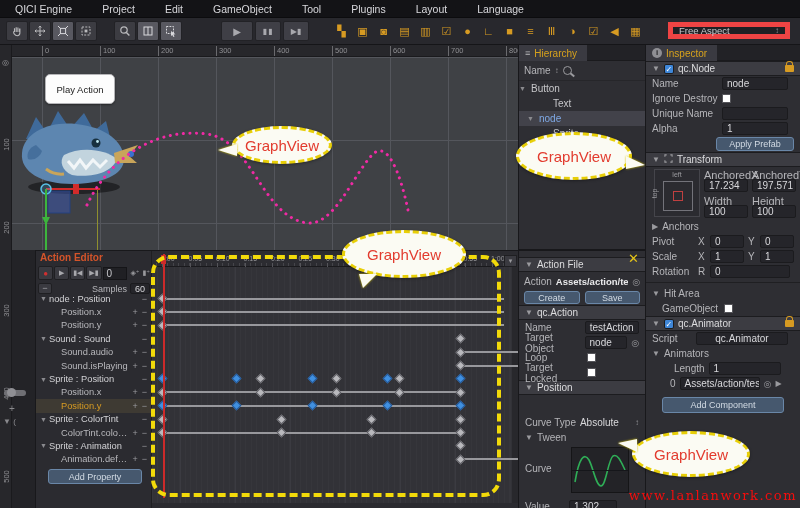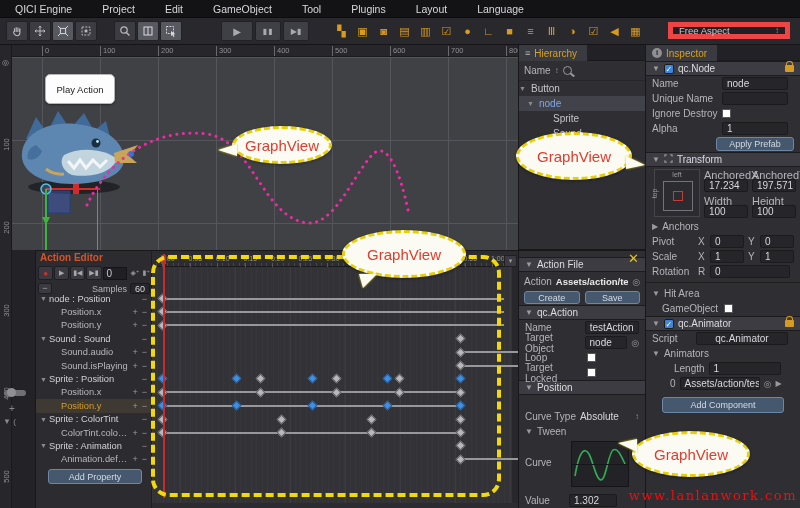--- a/index.html
+++ b/index.html
@@ -369,20 +369,24 @@
       <span class="plab">Name</span>
       <span class="ud" style="color:#8a8a8e;font-size:8px;">↕</span>
       <span class="mag"></span>
       <span style="flex:1"></span>
     </div>
     <div id="htree">
         <div class="hrow" style="">
           <span class="harrow">▼</span>
           <span class="hlabel">Button</span>
         </div>
+        <div class="hrow" style="padding-left: 22px;">
+          <span class="harrow"></span>
+          <span class="hlabel">Text</span>
+        </div>
         <div class="hrow sel" style="padding-left: 8px;">
           <span class="harrow">▼</span>
           <span class="hlabel">node</span>
         </div>
         <div class="hrow" style="padding-left: 22px;">
           <span class="harrow"></span>
           <span class="hlabel">Sprite</span>
         </div>
         <div class="hrow" style="padding-left: 22px;">
           <span class="harrow"></span>
@@ -403,26 +407,26 @@
       <span class="arr">▼</span>
       <span class="chk"></span>
       <span>qc.Node</span>
       <span class="lock"></span>
     </div>
     <div class="prow">
         <span class="plab" style="width:66px">Name</span>
         <span class="val" style="width:66px">node</span>
       </div>
     <div class="prow">
+        <span class="plab" style="width:66px">Ignore Destroy</span>
+        <span class="cbx"></span>
+      </div>
+    <div class="prow">
         <span class="plab" style="width:66px">Unique Name</span>
         <span class="val" style="width:66px"></span>
-      </div>
-    <div class="prow">
-        <span class="plab" style="width:66px">Ignore Destroy</span>
-        <span class="cbx"></span>
       </div>
     <div class="prow">
         <span class="plab" style="width:66px">Alpha</span>
         <span class="val" style="width:66px">1</span>
       </div>
     <div class="ins-apply">
         <div class="bluebtn">Apply Prefab</div>
       </div>
 
     <div class="sechead">
@@ -780,21 +784,21 @@
         <span class="cbx"></span>
       </div>
     <div class="prow">
         <span class="plab" style="width:58px">Target Locked</span>
         <span class="cbx"></span>
       </div>
     <div class="sechead">
       <span class="arr">▼</span>
       <span>Position</span>
     </div>
-    <div class="prow" style="margin-top:14px">
+    <div class="prow" style="margin-top:20px">
         <span class="plab">Curve Type</span>
         <span style="color:#d8d8db">Absolute</span>
         <span class="updown">↕</span>
       </div>
     <div class="prow">
         <span class="arr">▼</span>
         <span class="plab">Tween</span>
       </div>
     <div class="curve-row">
       <span class="plab" style="width:40px;margin-top:16px">Curve</span>

